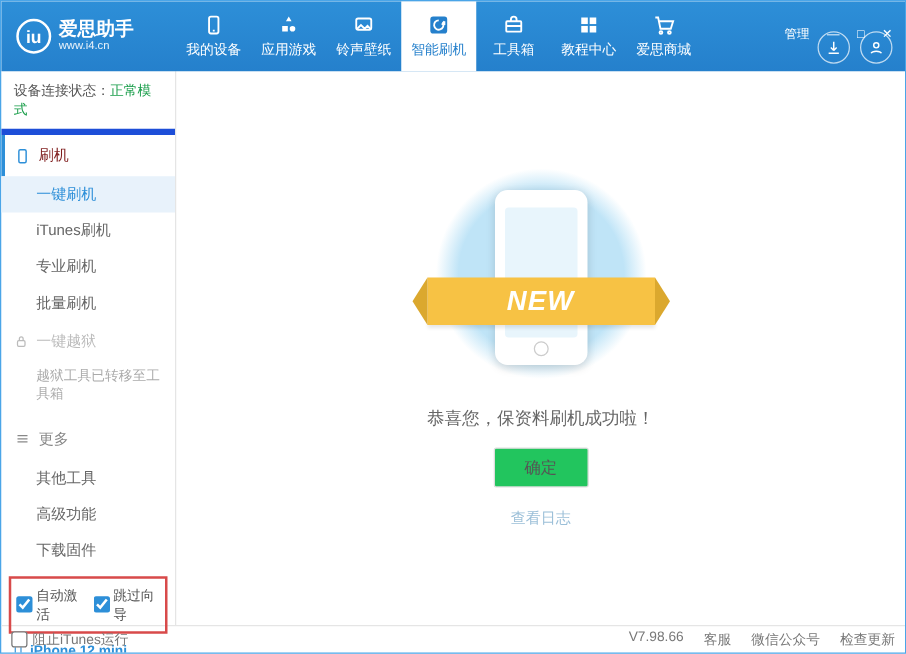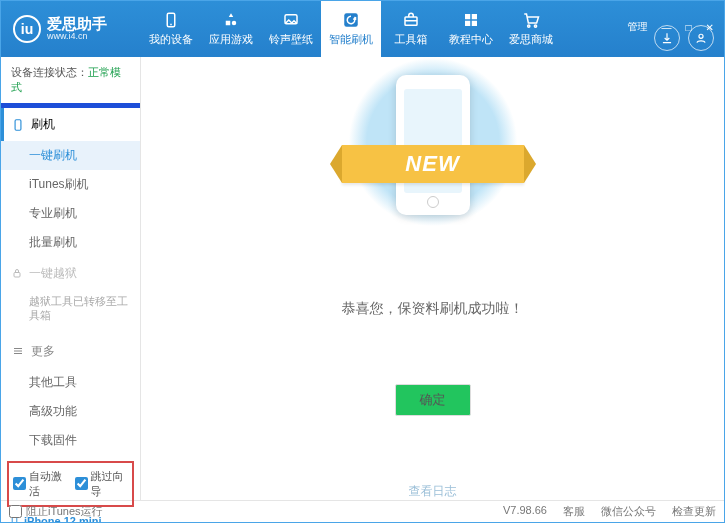--- a/index.html
+++ b/index.html
@@ -18,32 +18,32 @@
 .header-right { position: absolute; right: 6px; top: 19px; display: flex; gap: 6px; font-size: 10px; align-items: center; }
 .header-right .winbtn { cursor: pointer; padding: 0 4px; }
 .circ-btn { width: 26px; height: 26px; border: 1.5px solid rgba(255,255,255,.7); border-radius: 50%; display: flex; align-items: center; justify-content: center; margin-top: 18px; cursor: pointer; }
 .circ-btn svg { width: 14px; height: 14px; stroke: #fff; fill: none; stroke-width: 2; }
 .body { display: flex; height: calc(100% - 56px - 22px); }
 .sidebar { width: 140px; border-right: 1px solid #e5e5e5; display: flex; flex-direction: column; font-size: 12px; }
 .status-line { padding: 8px 10px; border-bottom: 5px solid #1d4ed8; color: #555; font-size: 11px; }
 .status-line .ok { color: #1a9e4b; }
 .sb-group { }
 .sb-head { display: flex; align-items: center; padding: 8px 10px; color: #333; gap: 6px; cursor: pointer; }
-.sb-head.active { border-left: 3px solid #2d8fd8; color: #000000; padding-left: 7px; }
+.sb-head.active { border-left: 3px solid #2d8fd8; color: #7f1d1d; padding-left: 7px; }
 .sb-head .ico { width: 14px; height: 14px; display: flex; align-items: center; justify-content: center; }
 .sb-sub { padding: 6px 10px 6px 28px; color: #666; cursor: pointer; }
 .sb-sub.sel { background: #e8f2fb; color: #2d8fd8; }
 .sb-note { padding: 4px 10px 8px 28px; color: #aaa; font-size: 11px; line-height: 1.3; }
 .sb-lock { color: #bbb; display: flex; align-items: flex-end; gap: 6px; padding: 8px 10px; }
 .checks { border: 2px solid #d84a4a; margin: 6px 6px 4px 6px; padding: 6px 4px; display: flex; gap: 8px; font-size: 11px; }
 .checks label { display: flex; align-items: center; gap: 3px; cursor: pointer; color: #555; }
 .checks input { accent-color: #2d8fd8; }
 .device { padding: 4px 8px 6px 8px; font-size: 11px; }
 .device .dn { color: #2d8fd8; font-weight: bold; display: flex; align-items: center; gap: 4px; }
-.main { flex: 1; display: flex; flex-direction: column; align-items: center; justify-content: space-between; position: relative; }
+.main { flex: 1; display: flex; flex-direction: column; align-items: center; justify-content: center; position: relative; }
 .phone-ill { position: relative; width: 170px; height: 180px; margin-bottom: 12px; }
 .halo { position: absolute; width: 170px; height: 170px; border-radius: 50%; background: radial-gradient(circle,#bfe4f7 0%,#bfe4f7 55%, rgba(191,228,247,0) 70%); left: 0; top: 0; }
 .phone { position: absolute; left: 48px; top: 18px; width: 74px; height: 140px; background: #fff; border-radius: 10px; box-shadow: 0 2px 8px rgba(0,0,0,.15); }
 .phone:before { content:""; position:absolute; left:8px; top:14px; right:8px; bottom:22px; background:#e8f5fc; border-radius:3px; }
 .phone:after { content:""; position:absolute; left:50%; bottom:7px; width:10px; height:10px; border:1px solid #ccc; border-radius:50%; transform:translateX(-50%); }
 .ribbon { position:absolute; left:-6px; right:-6px; top:88px; height:38px; background:#f7c244; display:flex; align-items:center; justify-content:center; color:#fff; font-weight:900; font-size:22px; letter-spacing:1px; font-style:italic; box-shadow:0 2px 3px rgba(0,0,0,.1); }
 .ribbon:before,.ribbon:after{content:"";position:absolute;top:0;border-top:19px solid transparent;border-bottom:19px solid transparent;}
 .ribbon:before{left:-12px;border-right:12px solid #dba82e;}
 .ribbon:after{right:-12px;border-left:12px solid #dba82e;}
 .msg { color: #666; font-size: 14px; margin-bottom: 14px; }

